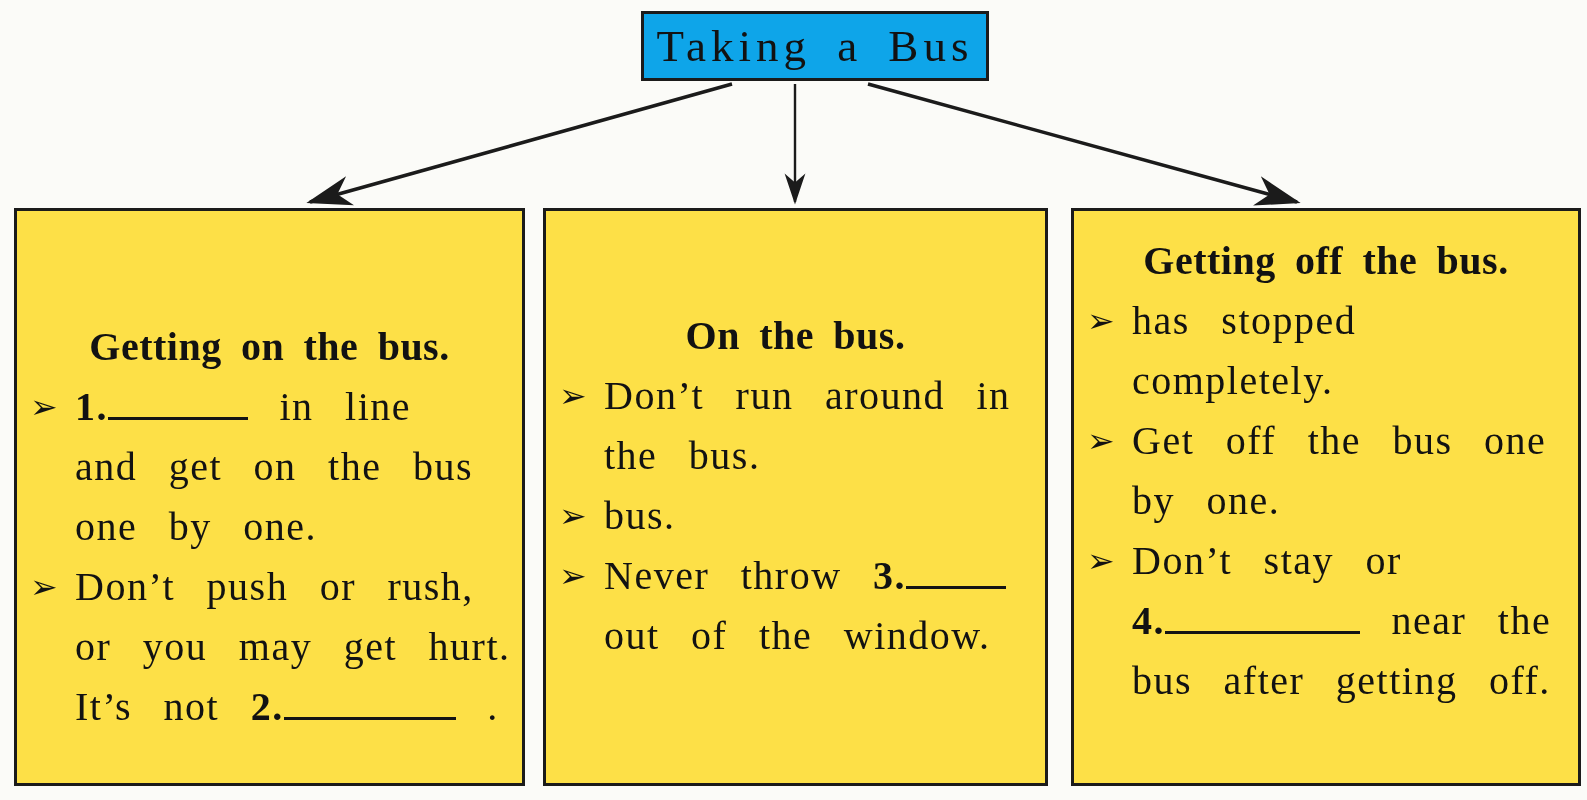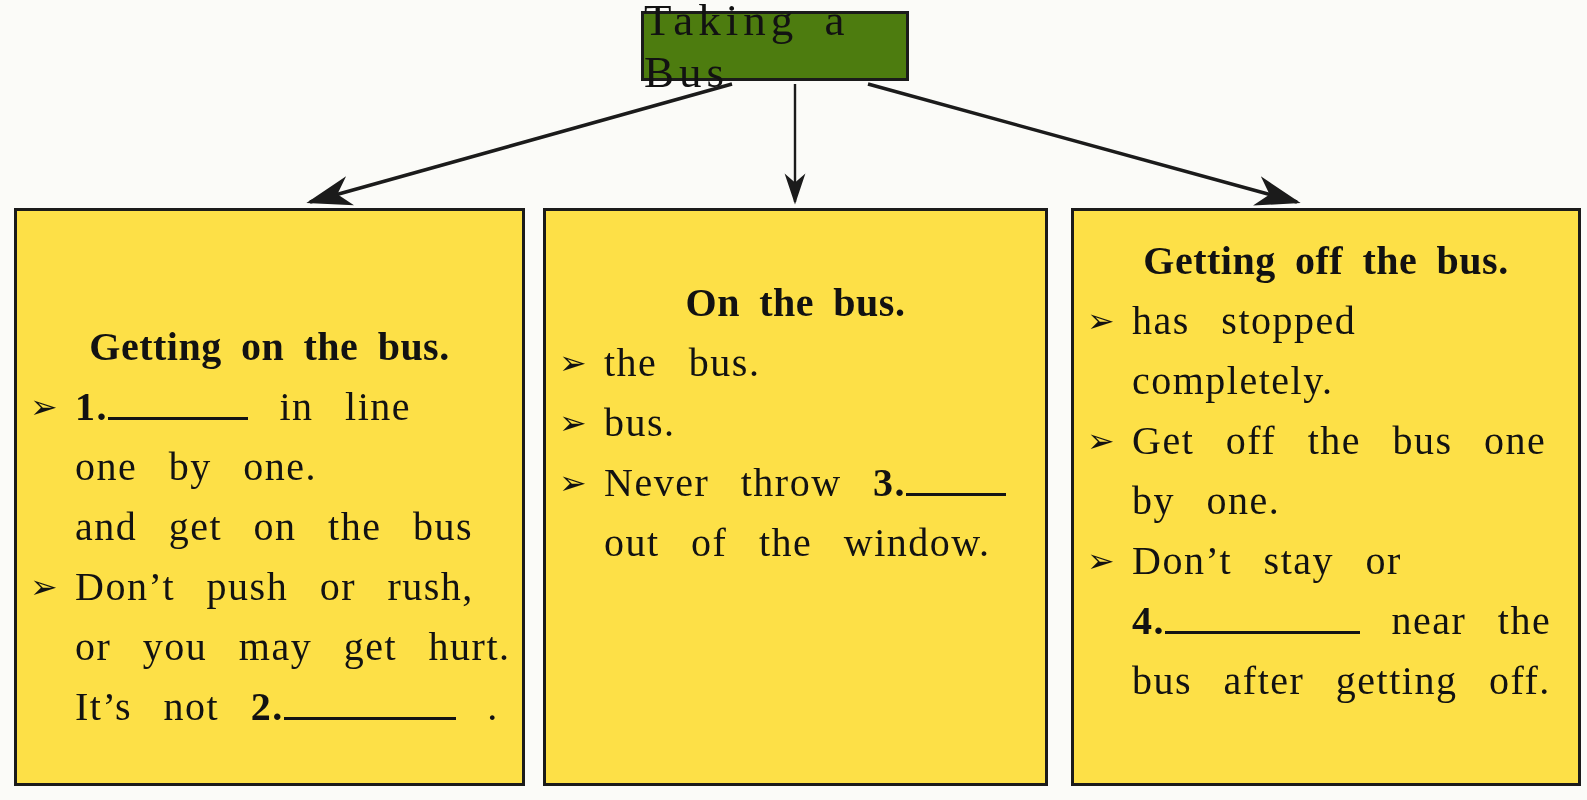--- a/index.html
+++ b/index.html
@@ -10,28 +10,28 @@
     background: #fbfbf8;
     overflow: hidden;
     font-family: "Liberation Serif", "DejaVu Serif", serif;
     color: #121212;
   }
 
   
   .title-box {
     position: absolute;
     left: 641px; top: 11px;
-    width: 268px; height: 70px;
+    width: 348px; height: 70px;
     border: 3px solid #1b1b1b;
     box-sizing: border-box;
     display: flex; align-items: center; justify-content: center;
     font-size: 45px;
     letter-spacing: 5px;
     word-spacing: 10px;
-    background: #4d7c0f;
+    background: #0ea5e9;
     z-index: 2;
   }
 
   
   .arrows {
     position: absolute; left: 0; top: 0;
     width: 1587px; height: 800px;
     z-index: 1;
   }
 
@@ -43,21 +43,21 @@
     border: 3px solid #1b1b1b;
     box-sizing: border-box;
     background: #fde047;
     z-index: 2;
     font-size: 40px;
     line-height: 60px;
     letter-spacing: 1.5px;
     word-spacing: 0.5em;
   }
   .box-left   { left: 14px;   width: 511px; padding-top: 106px; }
-  .box-middle { left: 543px;  width: 505px; padding-top: 62px; }
+  .box-middle { left: 543px;  width: 505px; padding-top: 95px; }
   .box-right  { left: 1071px; width: 510px; padding-top: 20px; }
 
   .line {
     position: relative;
     padding-left: 58px;
     padding-right: 6px;
     white-space: nowrap;
   }
   .heading {
     padding-left: 6px;
@@ -108,43 +108,44 @@
   </div>
 
   <div class="box box-left">
     <div class="line heading">Getting on the bus.</div>
     <div class="line">
       <span class="bullet">➢</span>
       <span class="num">1.</span><span class="blank w140"></span>
       <span>in line</span>
     </div>
     <div class="line">
-      <span>one by one.</span>
+      <span>and get on the bus</span>
     </div>
     <div class="line">
-      <span>and get on the bus</span>
+      <span>one by one.</span>
     </div>
     <div class="line">
       <span class="bullet">➢</span>
       <span>Don’t push or rush,</span>
     </div>
     <div class="line">
       <span>or you may get hurt.</span>
     </div>
     <div class="line">
       <span>It’s not</span>
       <span class="num">2.</span><span class="blank w172"></span>
       <span>.</span>
     </div>
   </div>
 
   <div class="box box-middle">
     <div class="line heading">On the bus.</div>
     <div class="line">
       <span class="bullet">➢</span>
+      <span>Don’t run around in</span>
     </div>
     <div class="line">
       <span>the bus.</span>
     </div>
     <div class="line">
       <span class="bullet">➢</span>
     </div>
     <div class="line">
       <span>bus.</span>
     </div>

